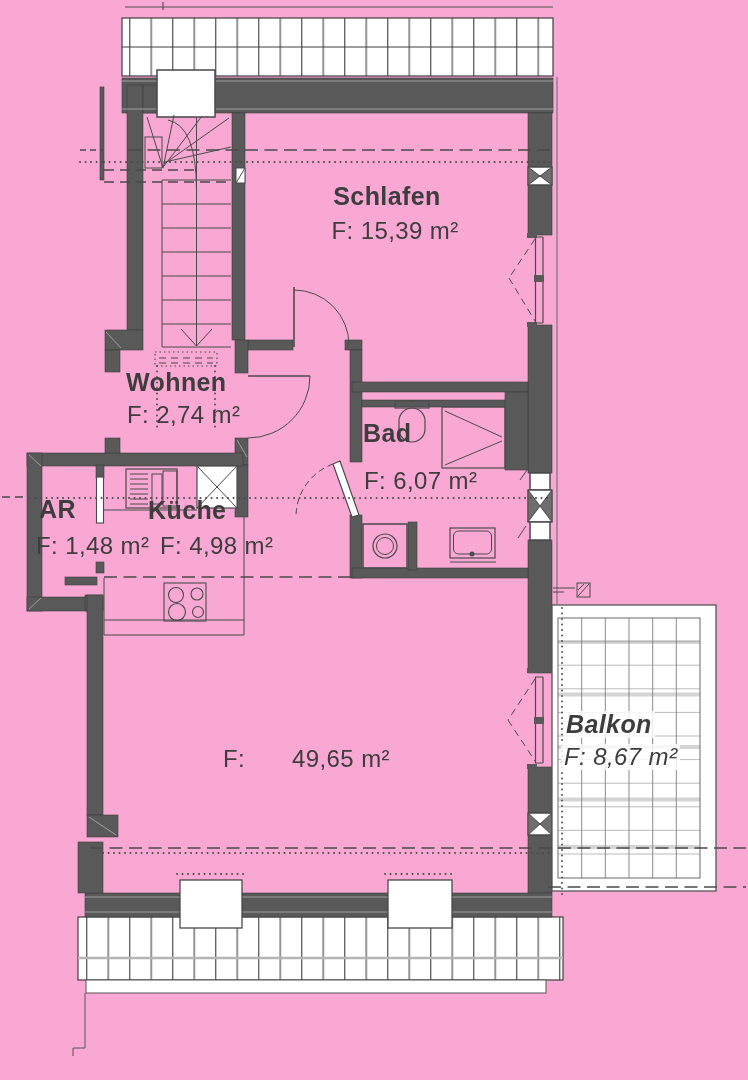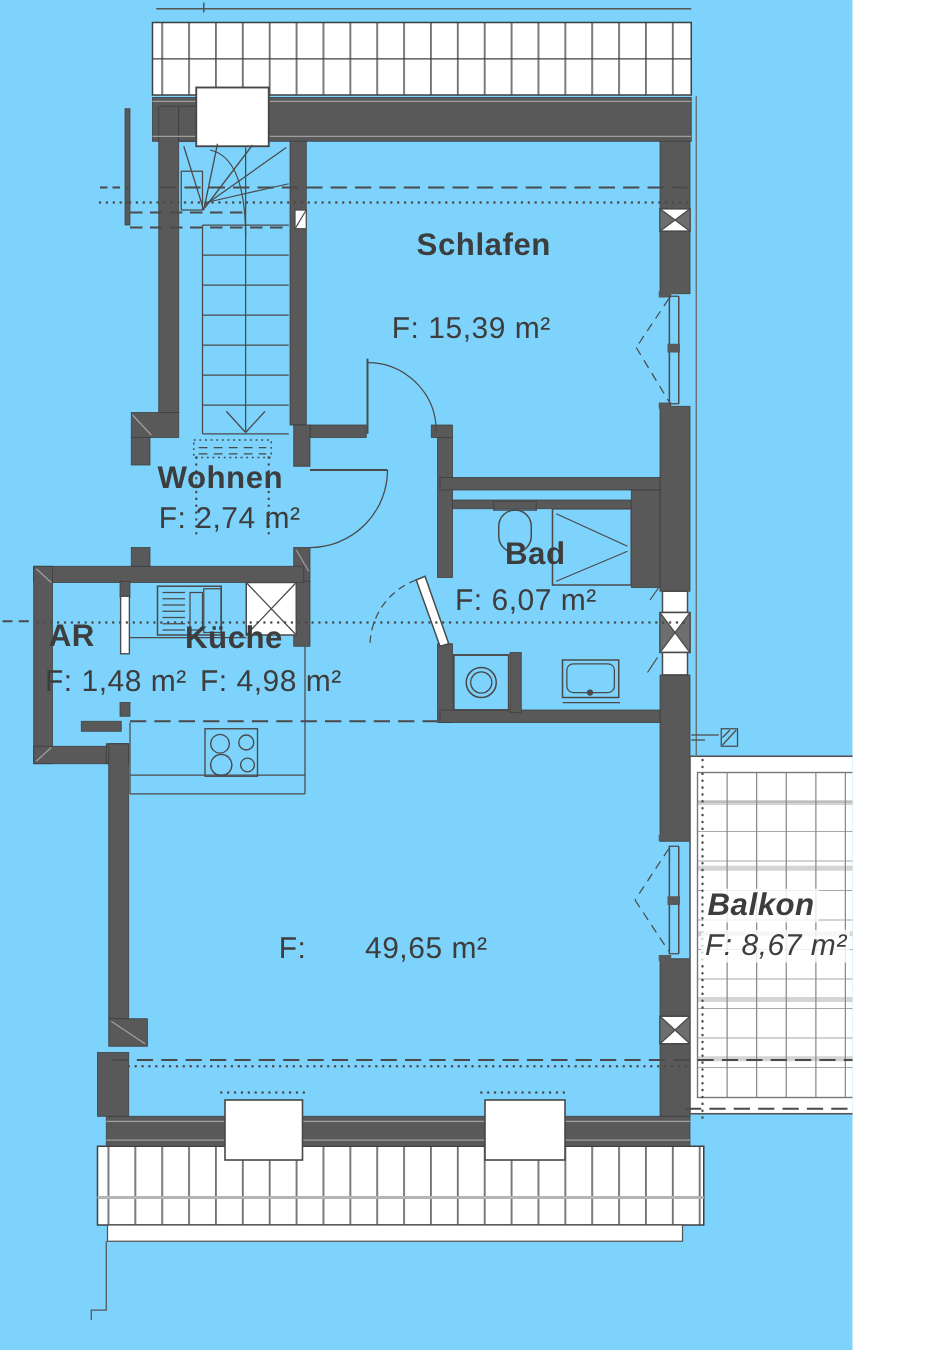--- a/index.html
+++ b/index.html
@@ -1,18 +1,18 @@
 <!DOCTYPE html>
 <html><head>
 <meta charset="utf-8">
 <style>
   html,body{margin:0;padding:0;background:#ffffff;}
   .stage{
-    position:relative;width:670px;height:1080px;background:#7dd3fc;
-    font-family:"Liberation Sans", sans-serif;overflow:hidden;padding-left:12px;
+    position:relative;width:748px;height:1080px;background:#f9a8d4;
+    font-family:"Liberation Sans", sans-serif;overflow:hidden;
   }
   .stage svg{position:absolute;left:0;top:0;}
   .lbl{position:absolute;color:#3d3d3d;line-height:1;white-space:nowrap;letter-spacing:0.4px;}
   .rname{font-weight:700;font-size:25px;}
   .rarea{font-weight:400;font-size:24px;}
   .halo{background:rgba(255,255,255,0.82);padding:1px 3px;font-style:italic;}
   .ctr{text-align:center;}
 </style>
 </head>
 <body>
@@ -343,26 +343,26 @@
       <line x1="177" y1="874" x2="245" y2="874"></line>
       <line x1="385" y1="874" x2="455" y2="874"></line>
       <line x1="157" y1="366" x2="157" y2="432"></line>
       <line x1="215" y1="366" x2="215" y2="432"></line>
       <line x1="562" y1="608" x2="562" y2="895"></line>
     </g>
   </g>
 </svg>
 
 <div class="lbl rname ctr" style="left:281px;top:184px;width:212px;">Schlafen</div>
-<div class="lbl rarea ctr" style="left:271px;top:219px;width:212px;margin-top:32px;">F: 15,39 m²</div>
+<div class="lbl rarea ctr" style="left:289px;top:219px;width:212px;">F: 15,39 m²</div>
 
 <div class="lbl rname" style="left:126px;top:370px;">Wohnen</div>
 <div class="lbl rarea" style="left:127px;top:403px;">F: 2,74 m²</div>
 
-<div class="lbl rname" style="left:363px;top:431px;margin-left:41px;">Bad</div>
+<div class="lbl rname" style="left:363px;top:421px;">Bad</div>
 <div class="lbl rarea" style="left:364px;top:469px;">F: 6,07 m²</div>
 
 <div class="lbl rname" style="left:39px;top:497px;">AR</div>
 <div class="lbl rarea" style="left:36px;top:534px;">F: 1,48 m²</div>
 
 <div class="lbl rname" style="left:148px;top:498px;">Küche</div>
 <div class="lbl rarea" style="left:160px;top:534px;text-align:right;">F: 4,98 m²</div>
 
 <div class="lbl rarea" style="left:223px;top:747px;">F:</div>
 <div class="lbl rarea" style="left:292px;top:747px;">49,65 m²</div>

